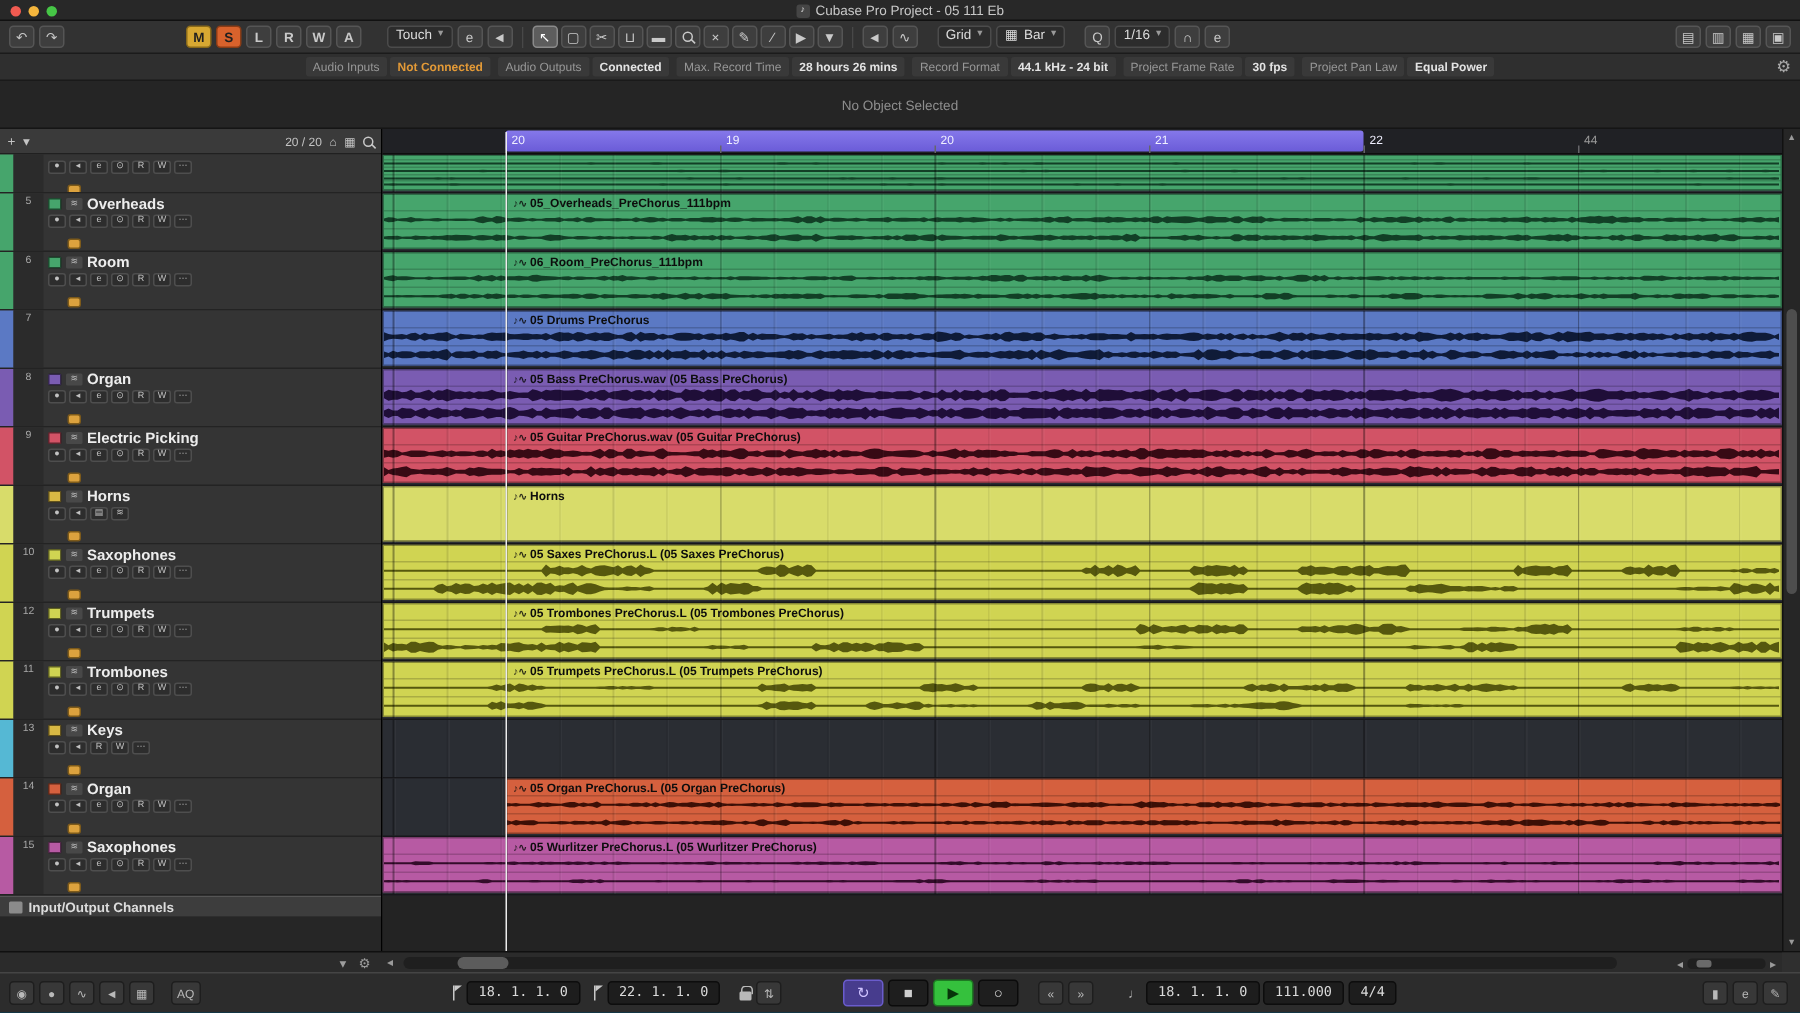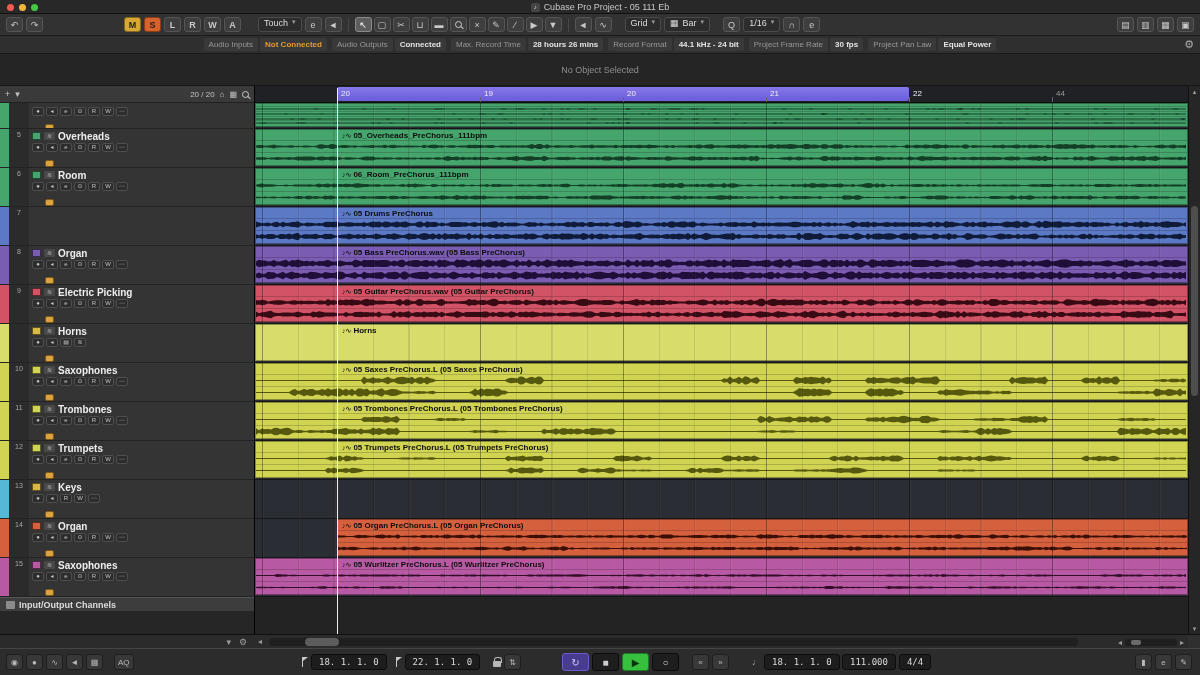--- a/index.html
+++ b/index.html
@@ -382,47 +382,47 @@
                 <span class="tbtn">⊙</span>
                 <span class="tbtn">R</span>
                 <span class="tbtn">W</span>
                 <span class="tbtn">⋯</span>
               </div>
               <div class="tline3"><span class="tauto"></span></div>
             </div>
           </div>
           <div class="trow" style="height: 39px;">
             <div class="tstrip" style="background: rgb(208, 212, 82);"></div>
+            <div class="tgut">12</div>
+            <div class="tmain">
+              <div class="tline1">
+                <span class="tchip" style="background: rgb(208, 212, 82);"></span>
+                <span class="ticon">≋</span>
+                <span class="tname">Trumpets</span>
+              </div>
+              <div class="tline2">
+                <span class="tbtn">●</span>
+                <span class="tbtn">◂</span>
+                <span class="tbtn">e</span>
+                <span class="tbtn">⊙</span>
+                <span class="tbtn">R</span>
+                <span class="tbtn">W</span>
+                <span class="tbtn">⋯</span>
+              </div>
+              <div class="tline3"><span class="tauto"></span></div>
+            </div>
+          </div>
+          <div class="trow" style="height: 39px;">
+            <div class="tstrip" style="background: rgb(208, 212, 82);"></div>
             <div class="tgut">11</div>
             <div class="tmain">
               <div class="tline1">
                 <span class="tchip" style="background: rgb(208, 212, 82);"></span>
                 <span class="ticon">≋</span>
                 <span class="tname">Trombones</span>
-              </div>
-              <div class="tline2">
-                <span class="tbtn">●</span>
-                <span class="tbtn">◂</span>
-                <span class="tbtn">e</span>
-                <span class="tbtn">⊙</span>
-                <span class="tbtn">R</span>
-                <span class="tbtn">W</span>
-                <span class="tbtn">⋯</span>
-              </div>
-              <div class="tline3"><span class="tauto"></span></div>
-            </div>
-          </div>
-          <div class="trow" style="height: 39px;">
-            <div class="tstrip" style="background: rgb(208, 212, 82);"></div>
-            <div class="tgut">12</div>
-            <div class="tmain">
-              <div class="tline1">
-                <span class="tchip" style="background: rgb(208, 212, 82);"></span>
-                <span class="ticon">≋</span>
-                <span class="tname">Trumpets</span>
               </div>
               <div class="tline2">
                 <span class="tbtn">●</span>
                 <span class="tbtn">◂</span>
                 <span class="tbtn">e</span>
                 <span class="tbtn">⊙</span>
                 <span class="tbtn">R</span>
                 <span class="tbtn">W</span>
                 <span class="tbtn">⋯</span>
               </div>

